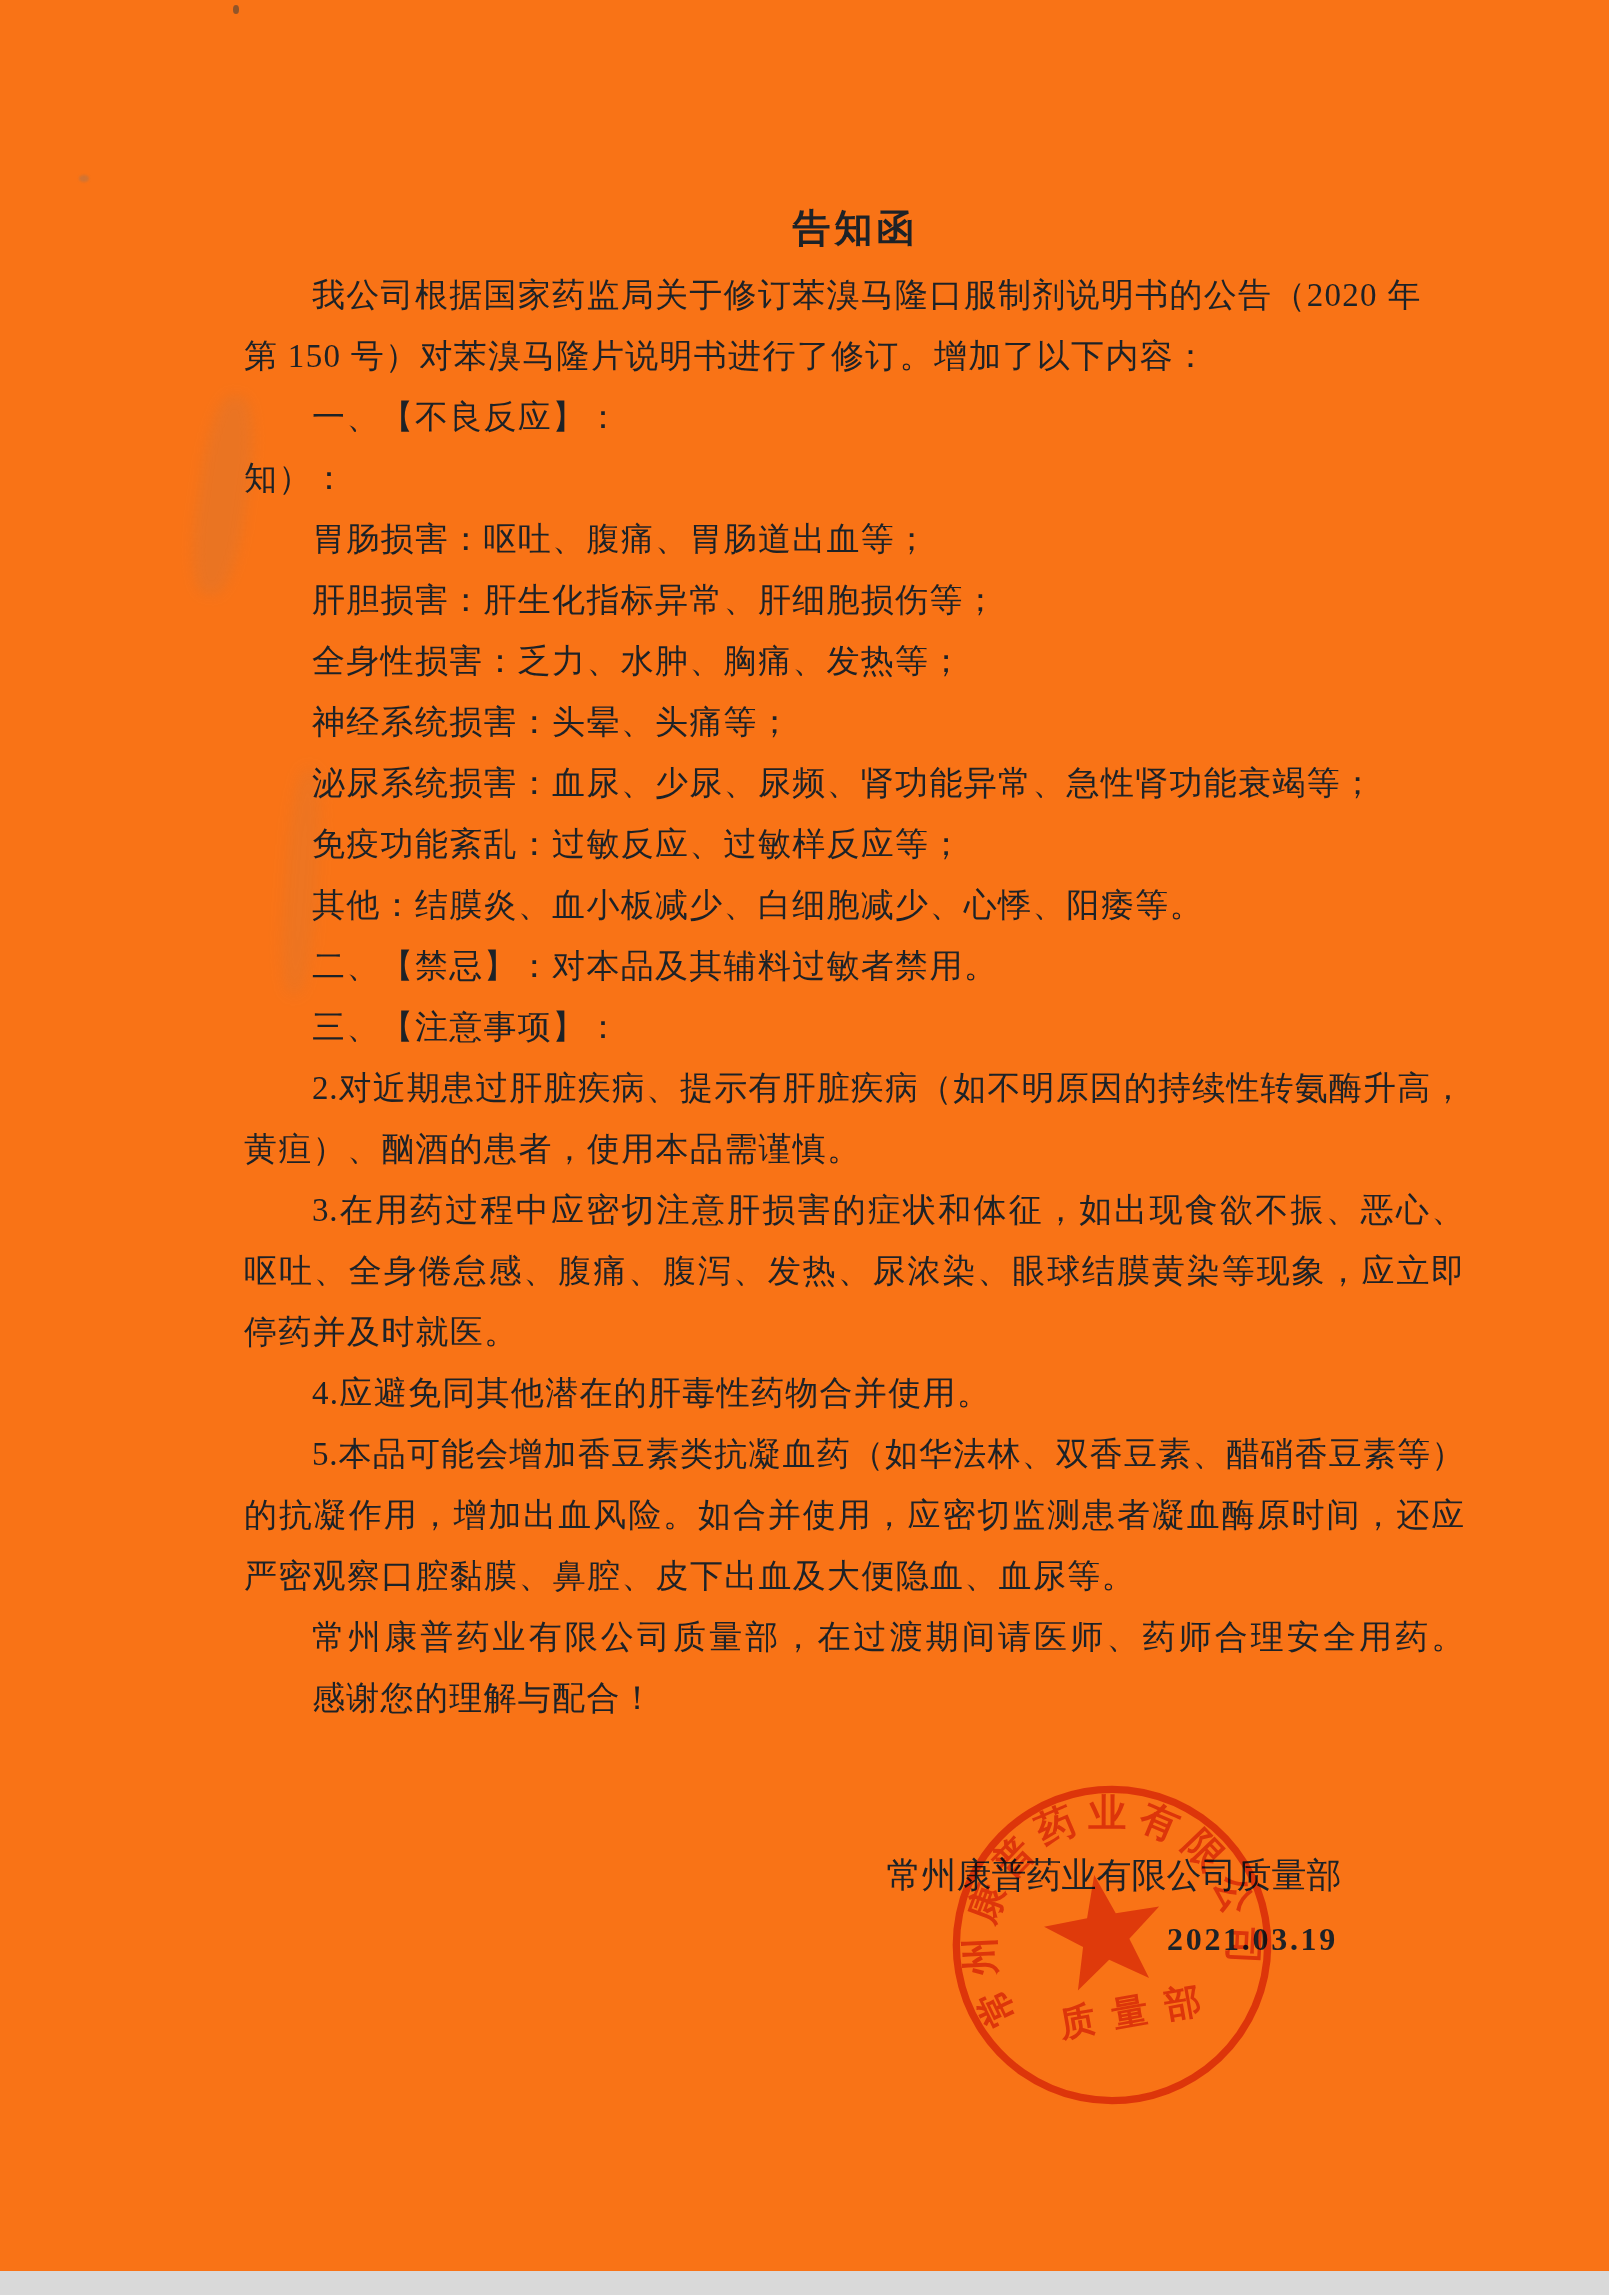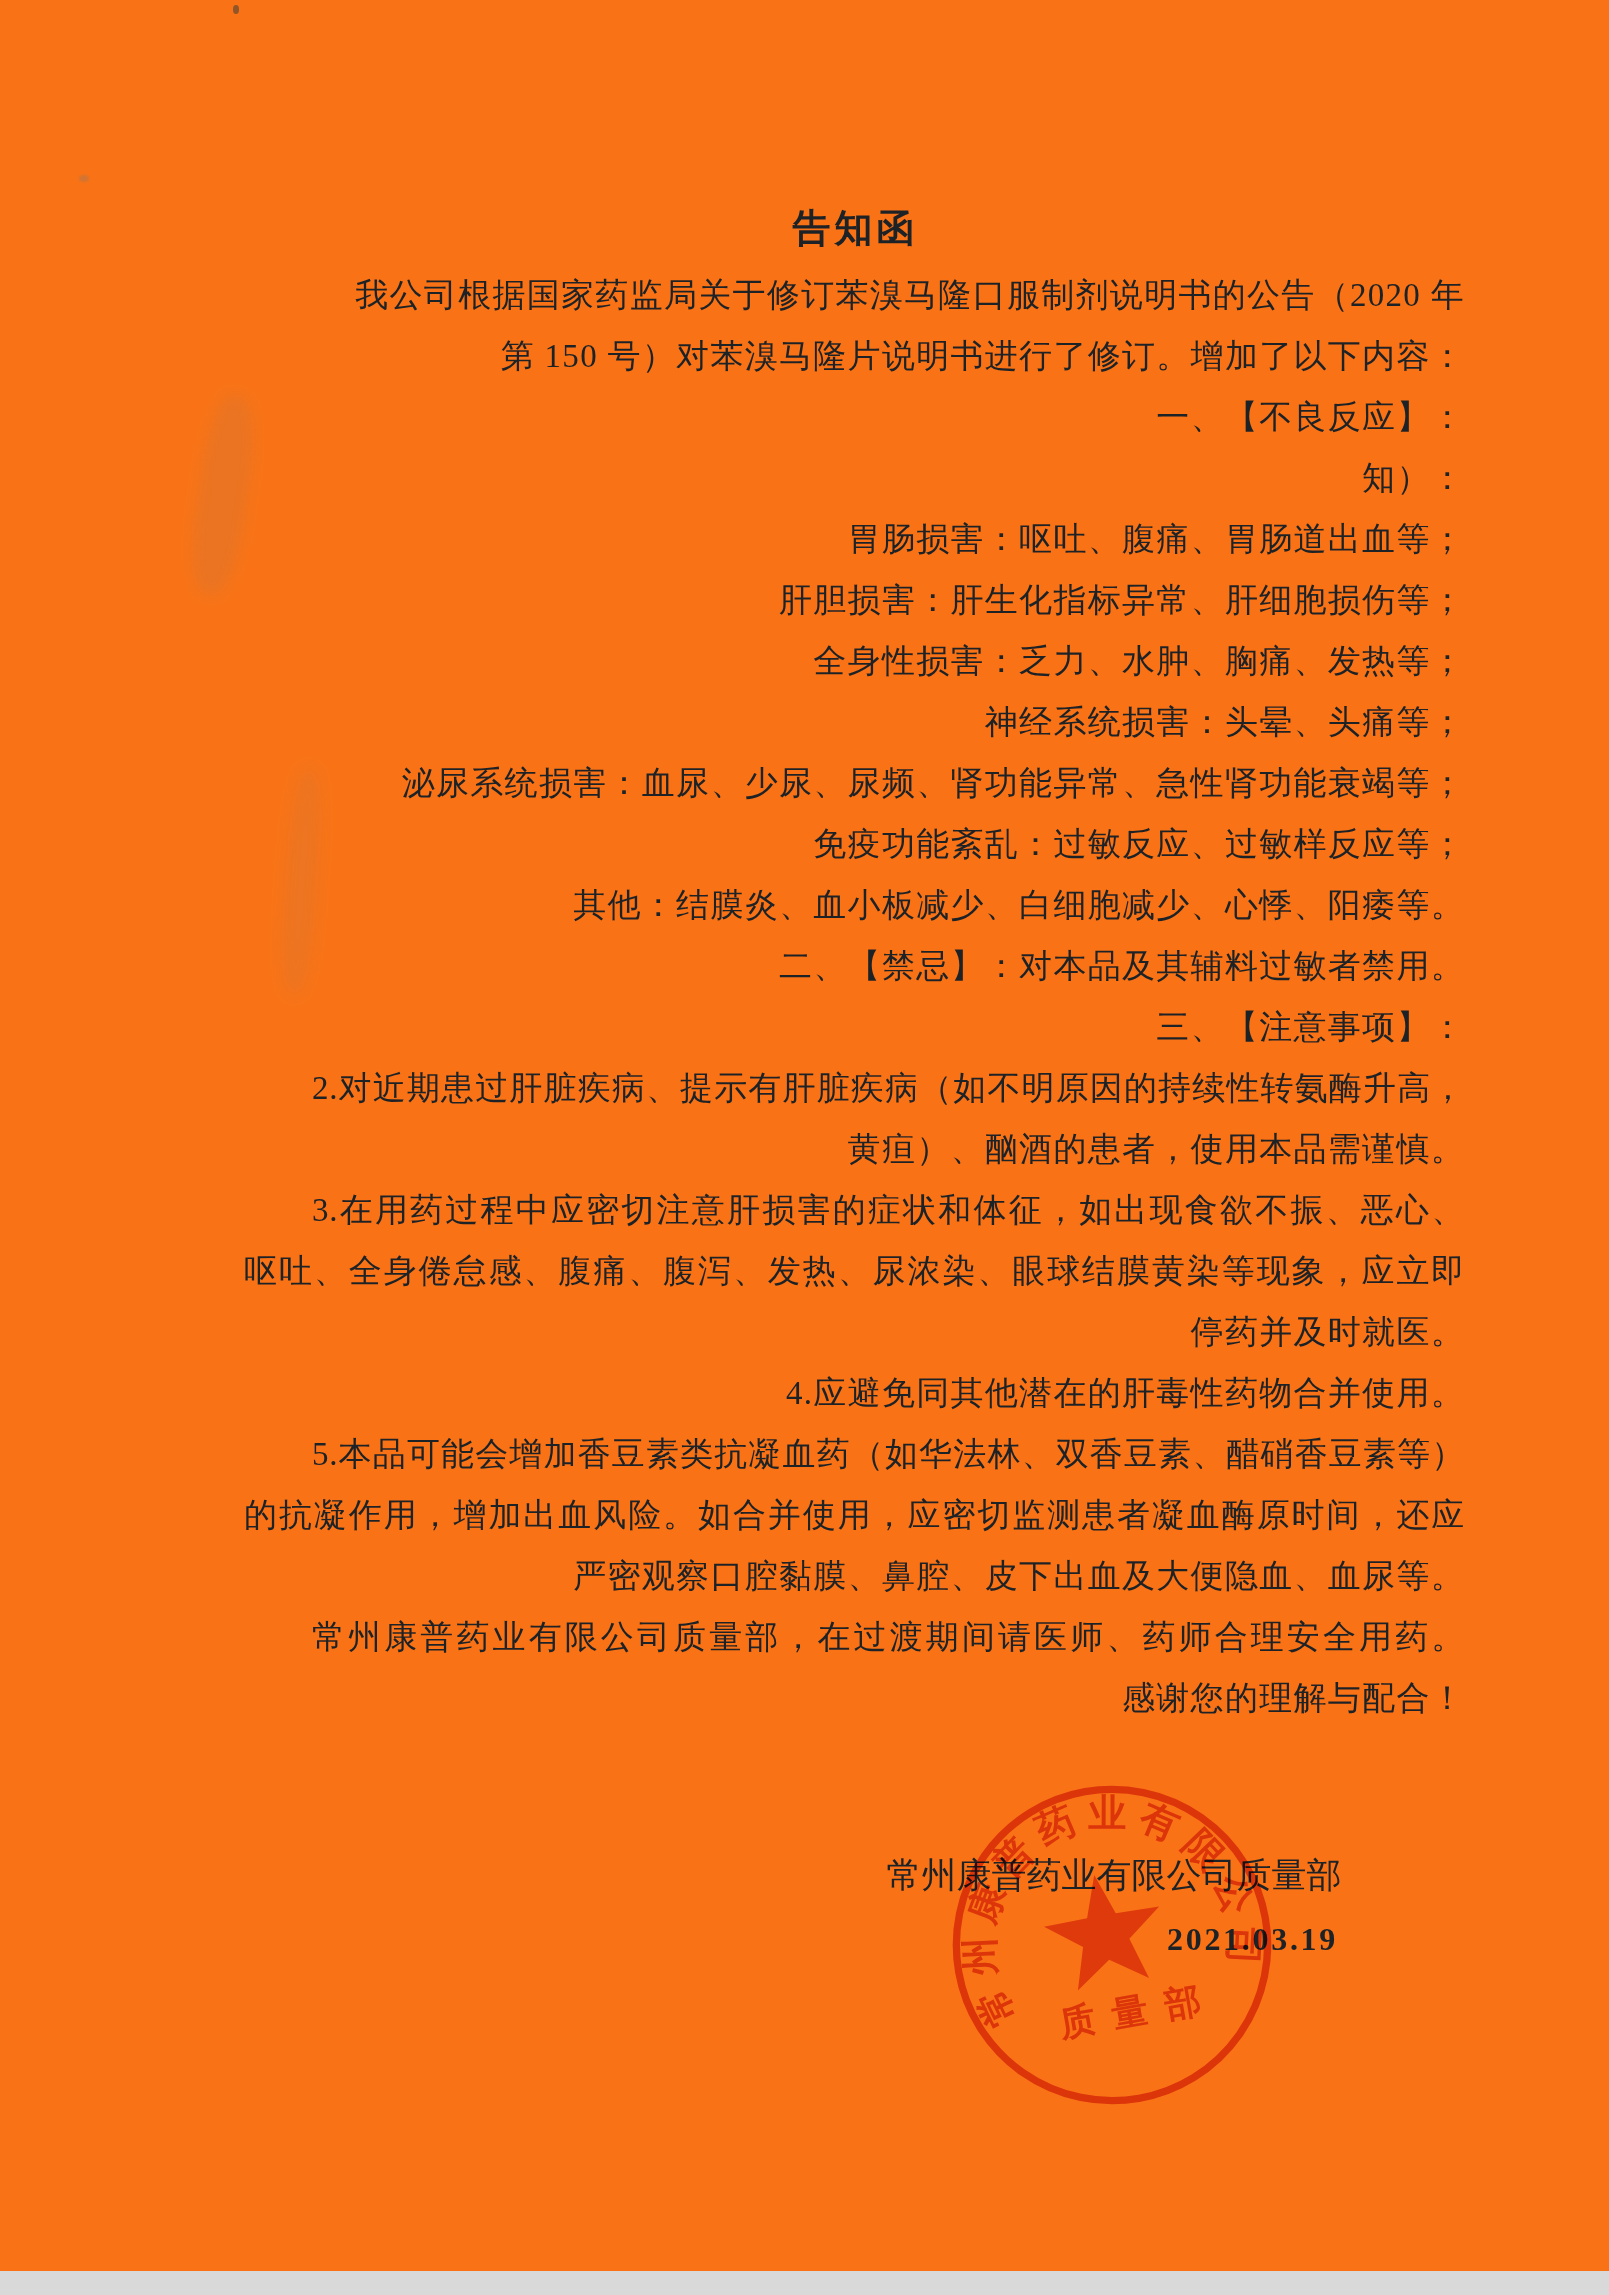--- a/index.html
+++ b/index.html
@@ -11,21 +11,21 @@
     padding-left:20px;
   }
   .title {
     position:absolute; left:246px; top:198px; width:1219px;
     height:61px; line-height:61px; text-align:center;
     font-size:38px; font-weight:bold; letter-spacing:4px;
   }
   .body-block { position:absolute; left:244px; top:265px; width:1221px; }
   .ln {
     height:61px; line-height:61px; font-size:33px;
-    letter-spacing:1.3px; white-space:nowrap;text-align:right;
+    letter-spacing:1.3px; white-space:nowrap;
   }
   .ind { padding-left:68px; }
   .just {
     white-space:normal; text-align:justify; text-align-last:justify;
     letter-spacing:0.7px;
   }
   .sig-company {
     position:absolute; left:860px; top:1845px; width:508px;
     height:61px; line-height:61px; text-align:center; font-size:35px;
   }

